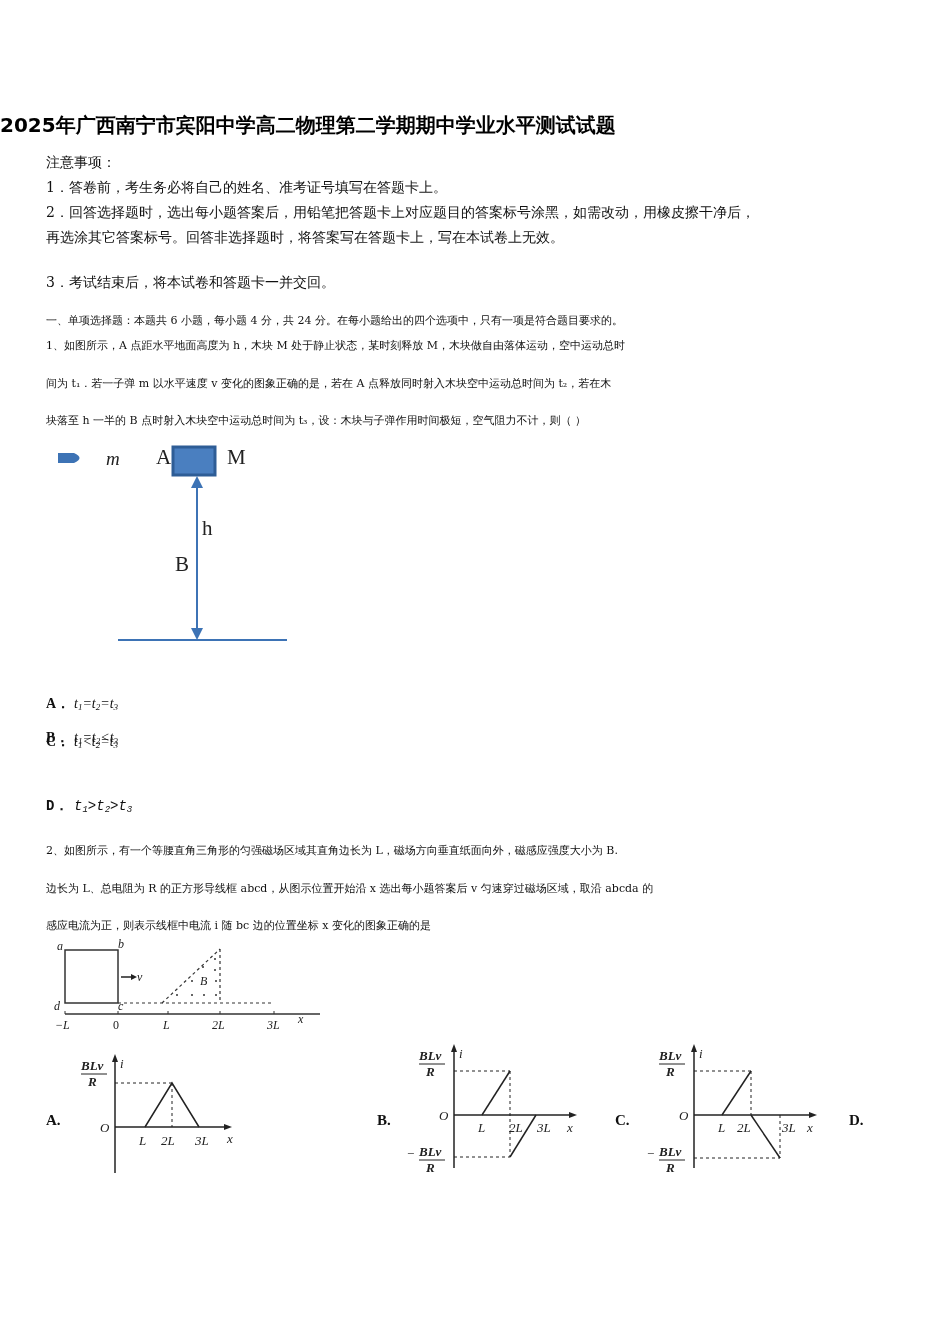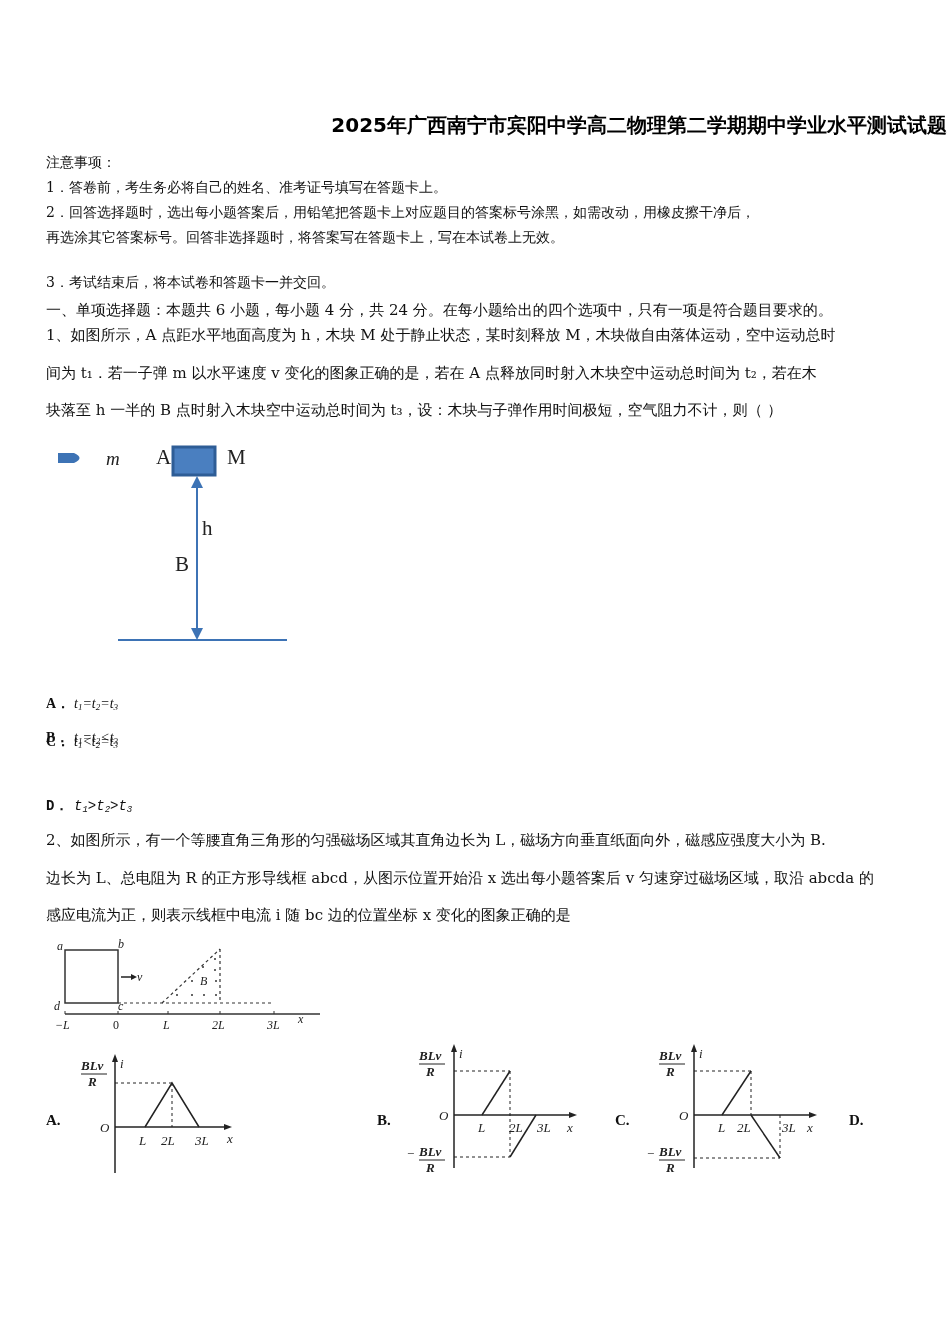--- a/index.html
+++ b/index.html
@@ -1,22 +1,22 @@
 <!DOCTYPE html>
 <html><head>
 <meta charset="utf-8">
 <style>
   html, body { margin: 0; padding: 0; background: #ffffff; }
   body { width: 950px; height: 1344px; position: relative; overflow: hidden;
          font-family: "DejaVu Serif", "Liberation Serif", serif; color: #111; }
   .abs { position: absolute; white-space: nowrap; }
-  .title { left: 0; width: 947px; top: 112px; text-align: right; font-family: "DejaVu Sans", sans-serif;
+  .title { left: 0; width: 947px; top: 112px; text-align: left; font-family: "DejaVu Sans", sans-serif;
            font-weight: bold; font-size: 20px; letter-spacing: 0px; color: #000; }
   .note { font-size: 14px; left: 46px; line-height: 25px; }
-  .body14 { font-size: 15px; left: 46px; }
+  .body14 { font-size: 11px; left: 46px; margin-top: 12px; }
   .serifB { font-family: "Liberation Serif", serif; font-weight: bold; }
   .opt { font-size: 14px; left: 46px; font-family: "Liberation Serif", serif; }
   .opt .lab { font-weight: bold; display: inline-block; width: 28px; }
   .opt .expr { font-style: italic; }
   sub { font-size: 9px; vertical-align: -2px; }
   svg text { font-family: "Liberation Serif", serif; }
 </style>
 </head>
 <body>
 

